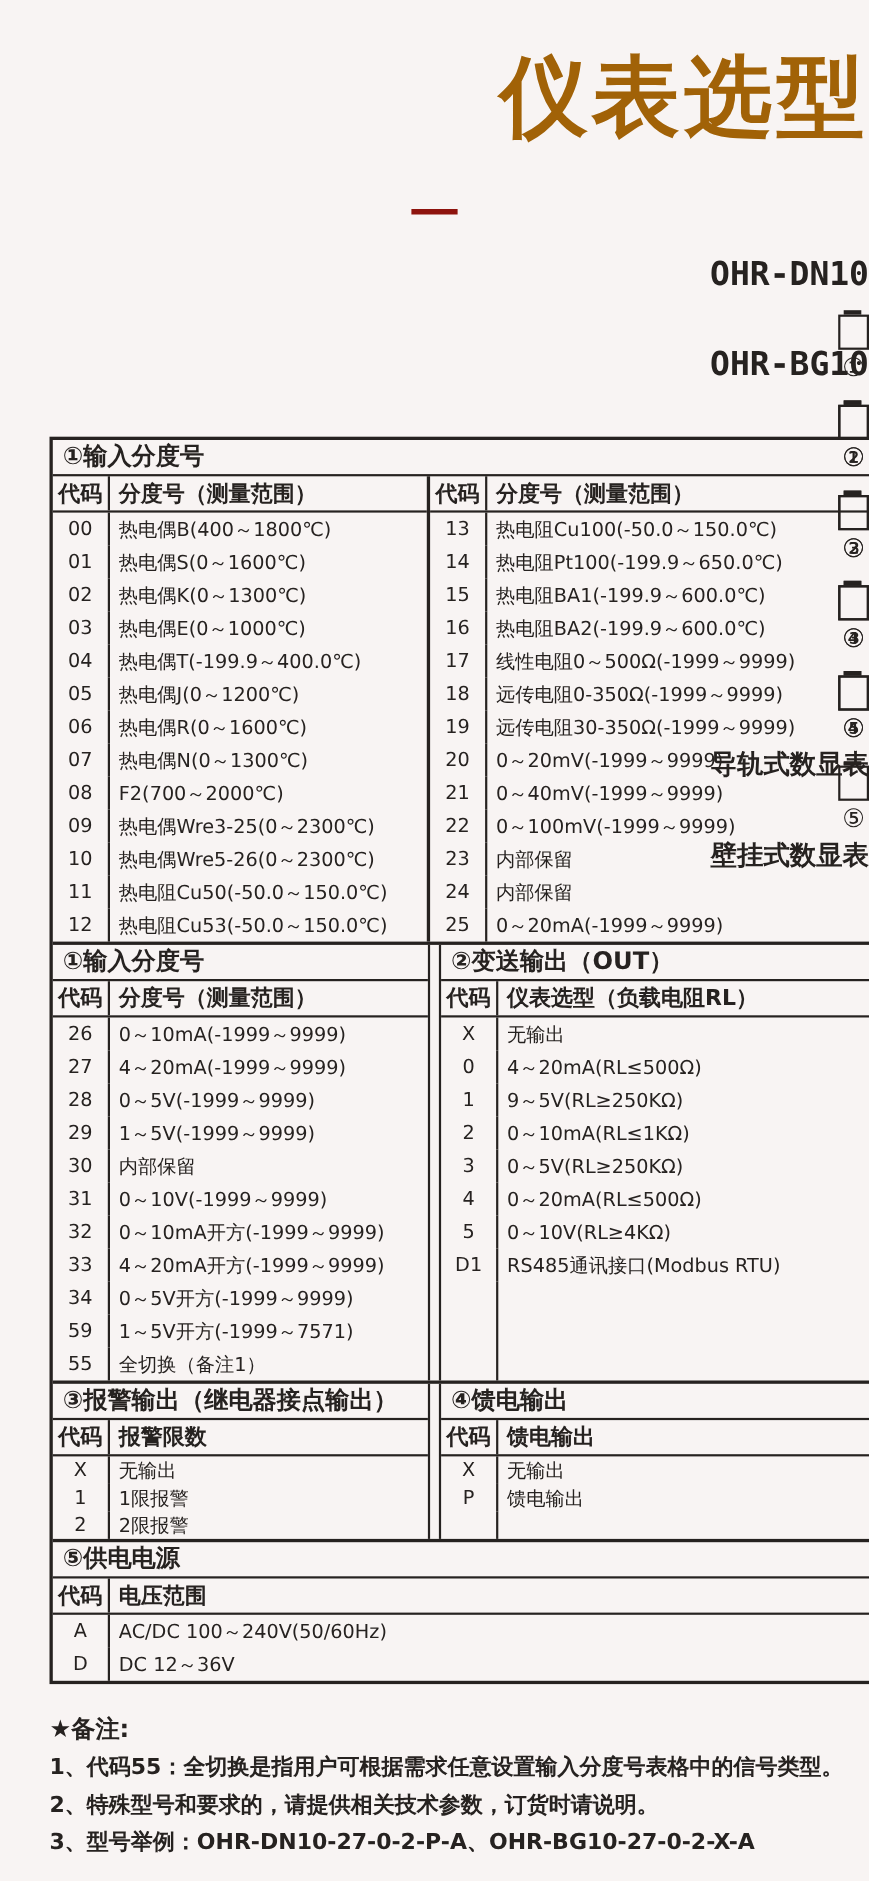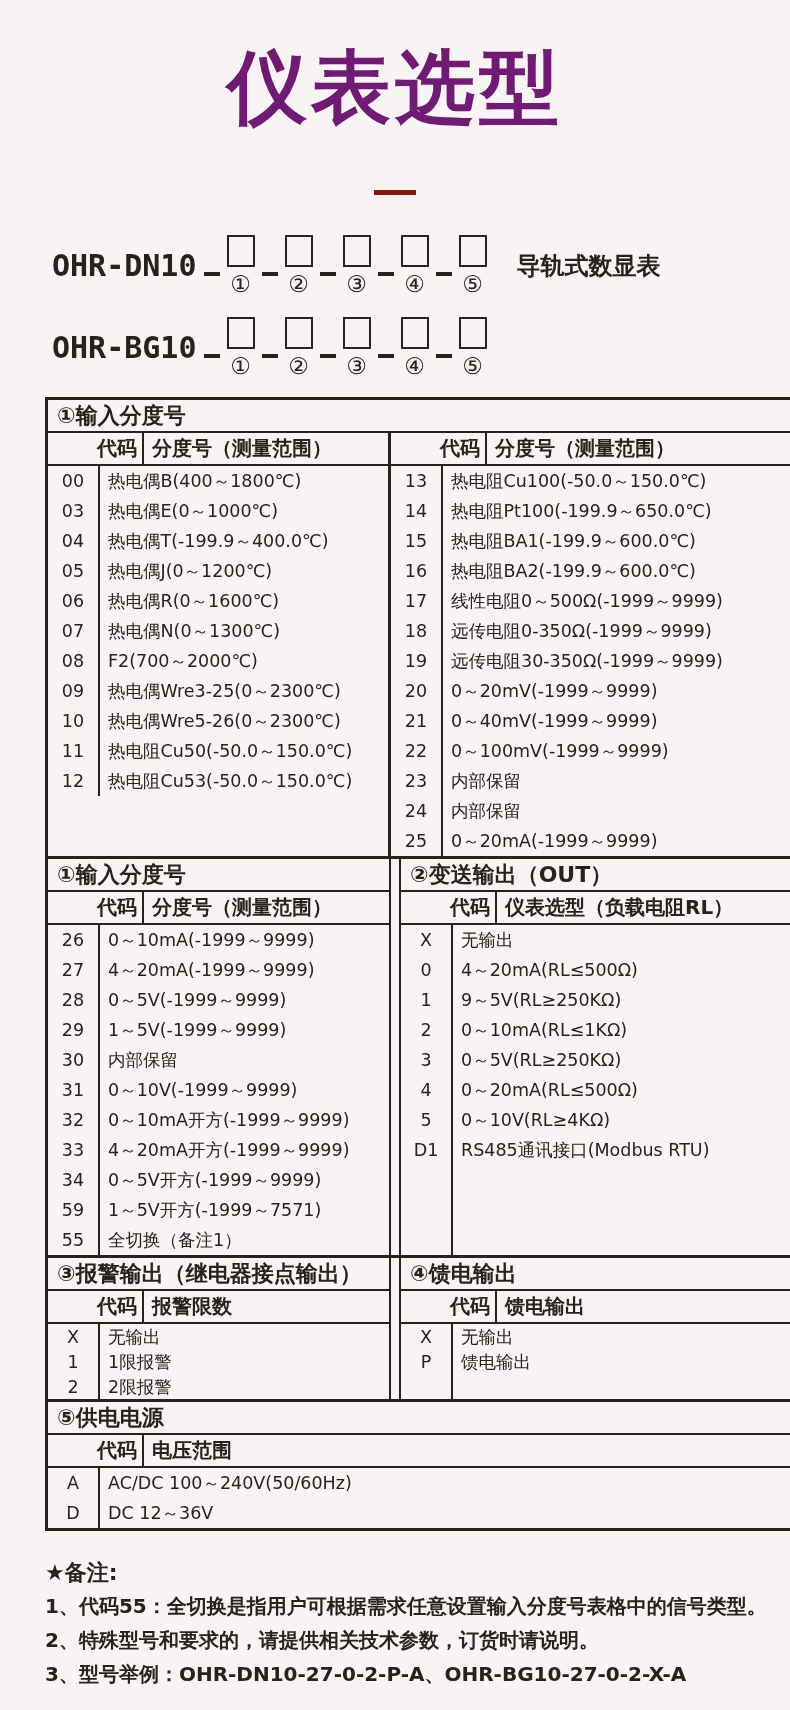--- a/index.html
+++ b/index.html
@@ -15,41 +15,42 @@
     font-family:"DejaVu Sans", sans-serif;
   }
   .page{
     width:790px;height:1710px;
     overflow:hidden;
     position:relative;
   }
   
   .title{
     margin-top:44px;
-    text-align:center;
+    text-align:right;
     font-size:80px;
     font-weight:900;
     letter-spacing:4px;
     line-height:1.1;
-    color:#701a75;
+    color:#a16207;
   }
   .red-dash{
     width:42px;height:5px;
     background:var(--red);
     margin:58px auto 0 auto;
   }
   
   .models{
     margin:38px 0 0 52px;
   }
   .model-row{
     display:flex;
-    align-items:center;
+    align-items:flex-end;
     margin-bottom:16px;
     height:66px;
+    flex-direction:column;
   }
   .model-name{
     font-family:"DejaVu Sans Mono", monospace;
     font-size:30px;
     font-weight:700;
     line-height:34px;
     letter-spacing:0px;
     white-space:nowrap;
   }
   .hyph{
@@ -105,21 +106,20 @@
   .half.left{width:343px;flex:0 0 auto;}
   .half.right{flex:1 1 auto;}
   .nogap .half.left{border-right:3px solid var(--ink);}
   .gap .half.left{border-right:2px solid var(--ink);}
   .gap .half.right{border-left:2px solid var(--ink);}
   .colhead{
     display:flex;
     border-bottom:2px solid var(--ink);
     height:33px;
     font-weight:700;
-    padding-left:44px;
   }
   .colhead .th{
     display:flex;align-items:center;
     font-size:20px;
     white-space:nowrap;overflow:hidden;
   }
   .colhead .th.c0{width:52px;flex:0 0 auto;justify-content:center;border-right:2px solid var(--ink);}
   .colhead .th.c1{flex:1 1 auto;padding-left:8px;}
   .rows{display:flex;flex-direction:column;}
   .tr{display:flex;flex:0 0 auto;justify-content:center;}
@@ -210,39 +210,48 @@
       <span class="hyph"></span>
       <span class="slot">
           <span class="box"></span>
           <span class="circ">④</span>
         </span>
       <span class="hyph"></span>
       <span class="slot">
           <span class="box"></span>
           <span class="circ">⑤</span>
         </span>
+      <span class="model-label">壁挂式数显表</span>
     </div>
 
   </div>
 
   <div class="big-table">
 
     <div class="sec-head">①输入分度号</div>
     <div class="twohalf nogap">
       <div class="half left">
         <div class="colhead">
           <div class="th c0">代码</div>
           <div class="th c1">分度号（测量范围）</div>
         </div>
         <div class="rows rh30">
             <div class="tr">
               <div class="td c0">00</div>
               <div class="td c1">热电偶B(400～1800℃)</div>
             </div>
             <div class="tr">
+              <div class="td c0">01</div>
+              <div class="td c1">热电偶S(0～1600℃)</div>
+            </div>
+            <div class="tr">
+              <div class="td c0">02</div>
+              <div class="td c1">热电偶K(0～1300℃)</div>
+            </div>
+            <div class="tr">
               <div class="td c0">03</div>
               <div class="td c1">热电偶E(0～1000℃)</div>
             </div>
             <div class="tr">
               <div class="td c0">04</div>
               <div class="td c1">热电偶T(-199.9～400.0℃)</div>
             </div>
             <div class="tr">
               <div class="td c0">05</div>
               <div class="td c1">热电偶J(0～1200℃)</div>

